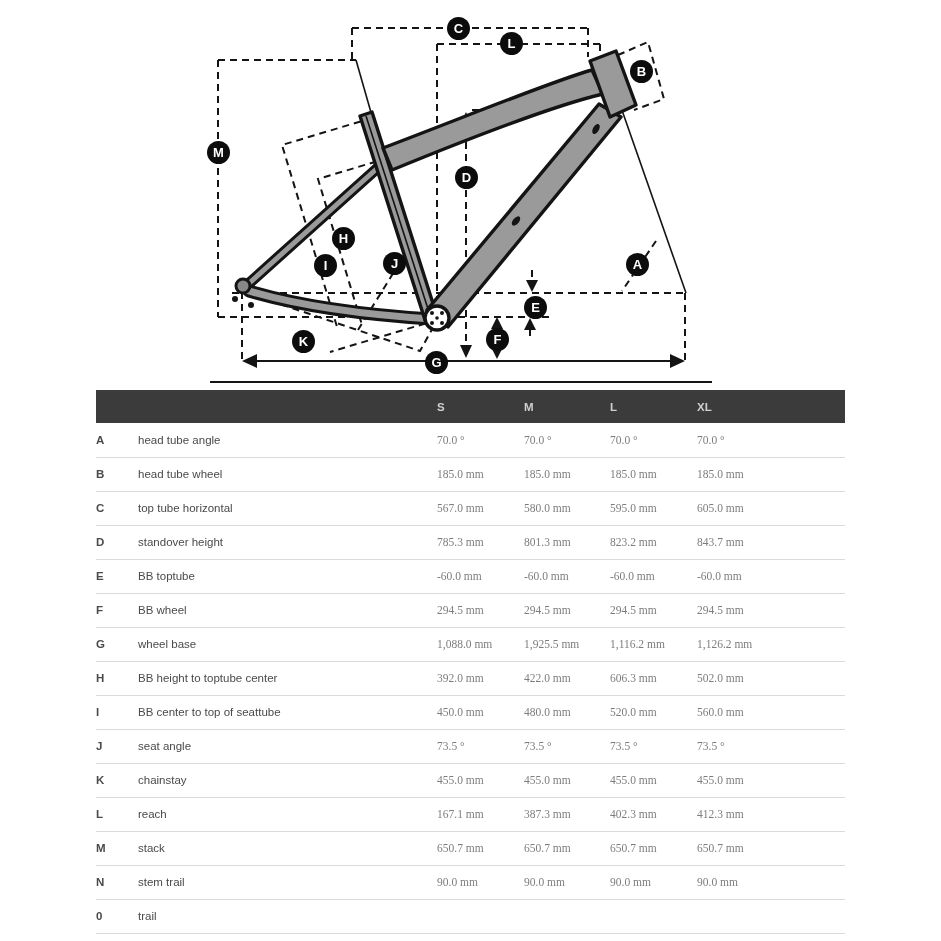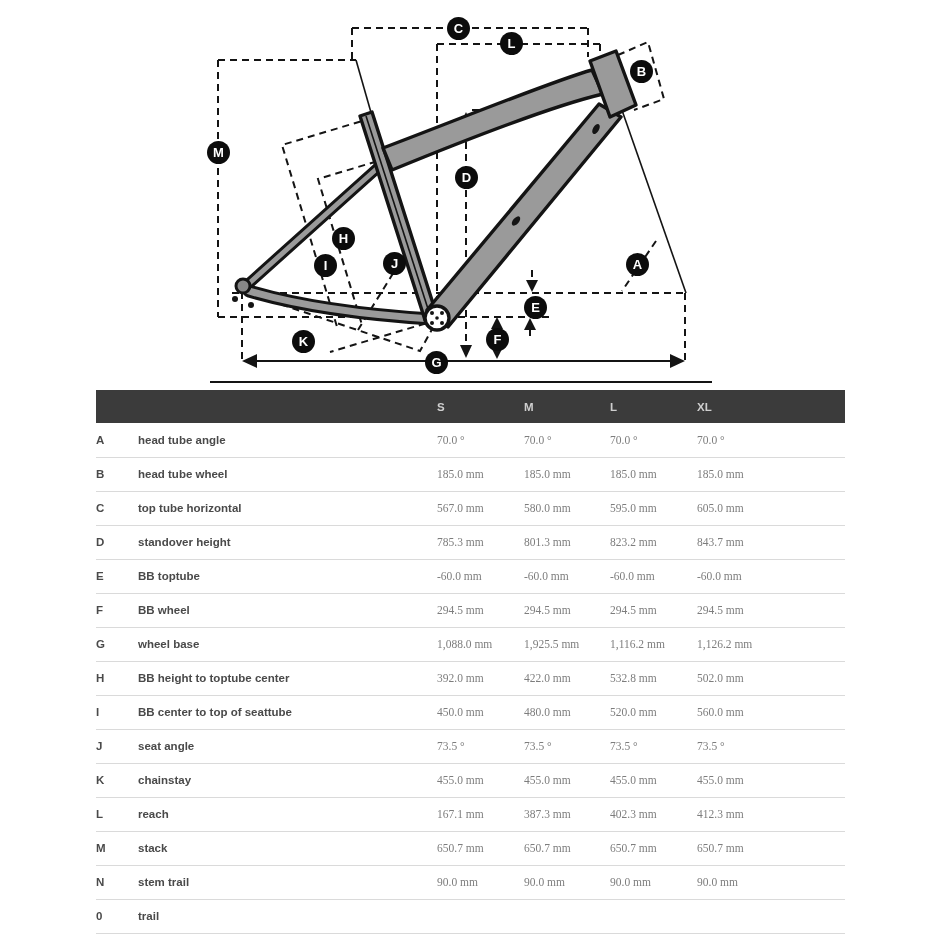--- a/index.html
+++ b/index.html
@@ -41,21 +41,21 @@
   table.geo col.c-xl{width:148px;}
   table.geo thead th{
     background:var(--header-bg);color:var(--header-fg);
     font-size:11.5px;font-weight:bold;text-align:left;height:33px;padding:0;
   }
   table.geo tbody td{
     height:34px;padding:0;border-bottom:1px solid var(--row-border);
     font-size:11.5px;vertical-align:middle;
   }
   td.letter{font-weight:bold;color:var(--name-color);padding-left:12px;}
-  td.pname{font-weight:bold;color:var(--name-color);margin-top:28px;}
+  td.pname{font-weight:normal;color:var(--name-color);margin-top:28px;}
   td.pval{color:var(--value-color);font-family:Liberation Serif, serif;}
 </style>
 </head>
 <body>
 
 <div class="diagram">
   <svg width="941" height="390" viewBox="0 0 941 390">
 
     <path class="dash" d="M352 28 H588 M352 28 V60 M588 28 V57"></path>
     <path class="dash" d="M437 44 H600 M600 44 V55 M437 44 V316"></path>
@@ -203,21 +203,21 @@
         <td class="pval">1,088.0 mm</td>
         <td class="pval">1,925.5 mm</td>
         <td class="pval">1,116.2 mm</td>
         <td class="pval">1,126.2 mm</td>
       </tr>
       <tr>
         <td class="letter">H</td>
         <td class="pname">BB height to toptube center</td>
         <td class="pval">392.0 mm</td>
         <td class="pval">422.0 mm</td>
-        <td class="pval">532.8 mm</td>
+        <td class="pval">606.3 mm</td>
         <td class="pval">502.0 mm</td>
       </tr>
       <tr>
         <td class="letter">I</td>
         <td class="pname">BB center to top of seattube</td>
         <td class="pval">450.0 mm</td>
         <td class="pval">480.0 mm</td>
         <td class="pval">520.0 mm</td>
         <td class="pval">560.0 mm</td>
       </tr>

